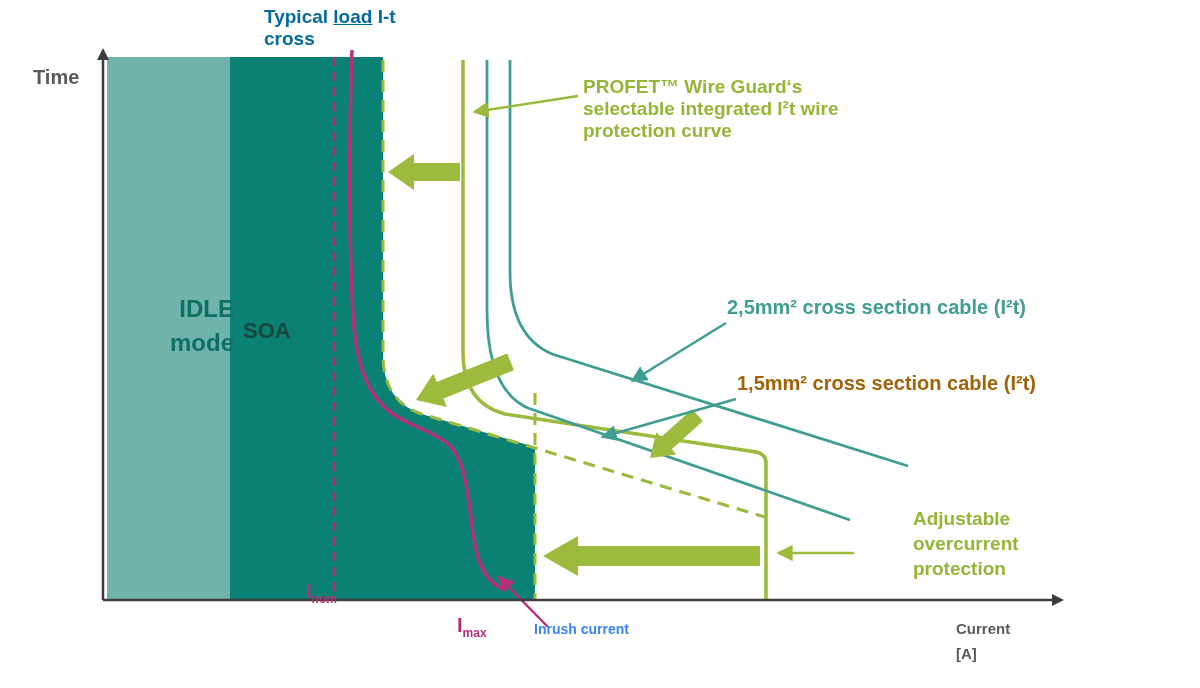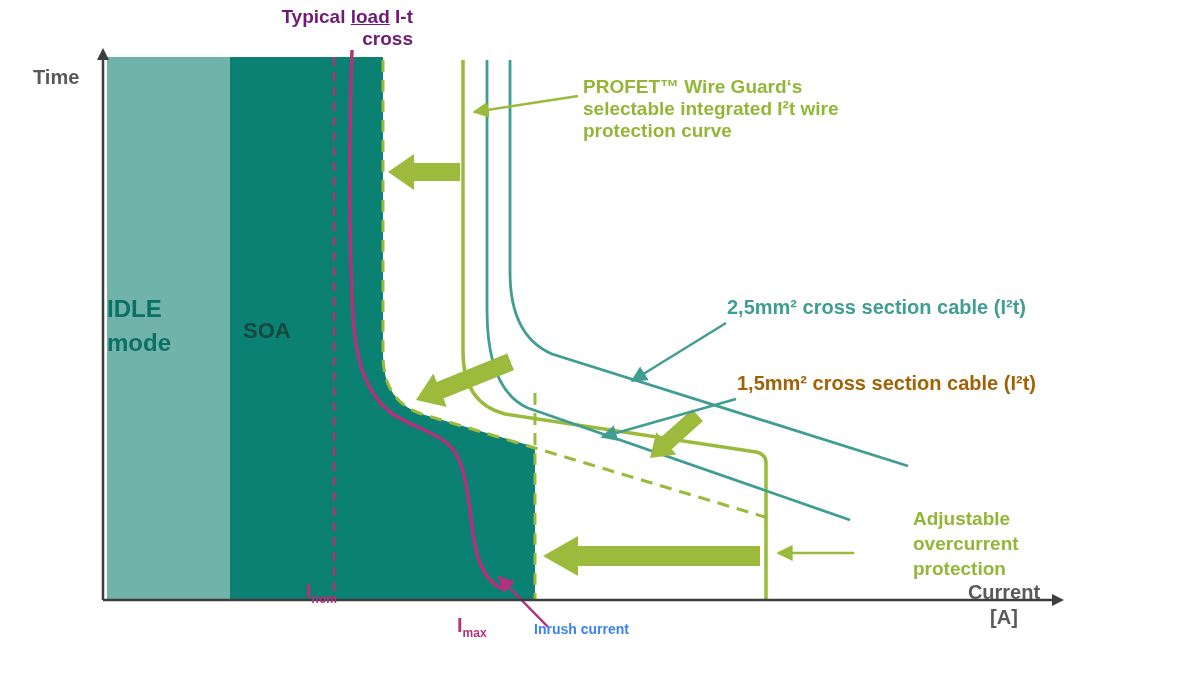--- a/index.html
+++ b/index.html
@@ -4,32 +4,32 @@
 <style>
   html,body{margin:0;padding:0;background:#ffffff;}
   .stage{
     position:relative;width:1200px;height:688px;background:#ffffff;
     font-family:"Liberation Sans",sans-serif;overflow:hidden;
   }
   .stage svg{position:absolute;left:0;top:0;}
   .lbl{position:absolute;font-weight:700;white-space:nowrap;}
   .lbl div{white-space:nowrap;}
   .time-label{left:33px;top:66px;font-size:20px;color:#595959;}
-  .typload-label{left:243px;top:6px;width:170px;text-align:right;font-size:19px;line-height:22px;color:#701a75;}
+  .typload-label{left:264px;top:6px;width:170px;text-align:left;font-size:19px;line-height:22px;color:#0369a1;}
   .typload-label .u{text-decoration:underline;}
   .profet-label{left:583px;top:76px;font-size:19px;line-height:22px;color:#94b637;}
-  .idle-label{left:107px;top:292px;width:127px;text-align:left;font-size:24px;line-height:34px;color:#0d7065;}
+  .idle-label{left:107px;top:292px;width:127px;text-align:right;font-size:24px;line-height:34px;color:#0d7065;}
   .soa-label{left:243px;top:318px;font-size:22px;color:#17473f;}
   .cable25-label{left:727px;top:296px;font-size:20px;color:#3f9d91;}
   .cable15-label{left:737px;top:372px;font-size:20px;color:#a16207;}
   .overcurrent-label{left:866px;top:506px;font-size:19px;line-height:25px;color:#94b637;margin-left:47px;}
   .inrush-label{left:534px;top:621px;font-size:14px;color:#3b82f6;}
   .inom-label{left:306px;top:580px;font-size:20px;color:#b5307c;}
   .imax-label{left:457px;top:614px;font-size:20px;color:#b5307c;}
-  .current-label{left:956px;top:580px;width:96px;text-align:center;font-size:20px;line-height:25px;color:#595959;}
+  .current-label{left:956px;top:616px;width:96px;text-align:left;font-size:15px;line-height:25px;color:#595959;}
   .lbl sub{font-size:12px;font-weight:700;}
 </style>
 </head>
 <body>
 
 <div class="stage">
 
   <svg width="1200" height="688" viewBox="0 0 1200 688">
     <defs>
       <marker id="ah-green" viewBox="0 0 10 10" refX="9" refY="5" markerWidth="6.5" markerHeight="6.5" orient="auto">

